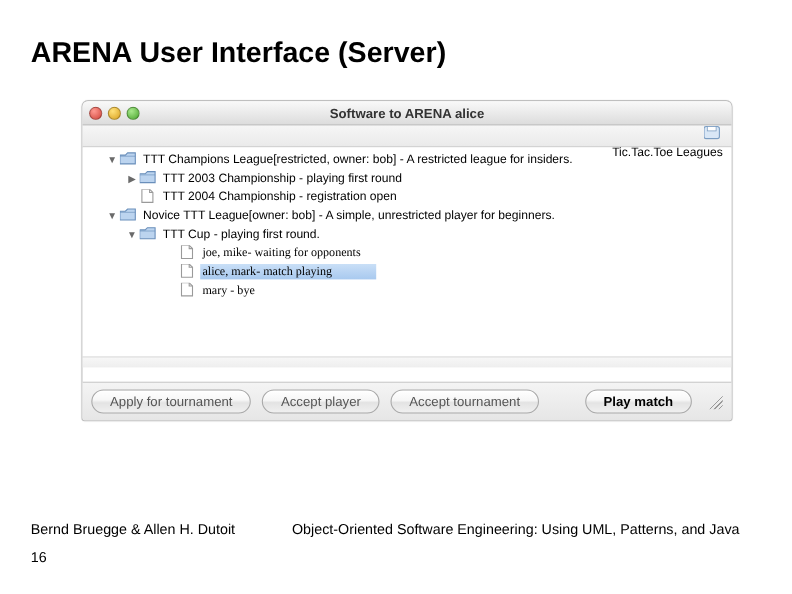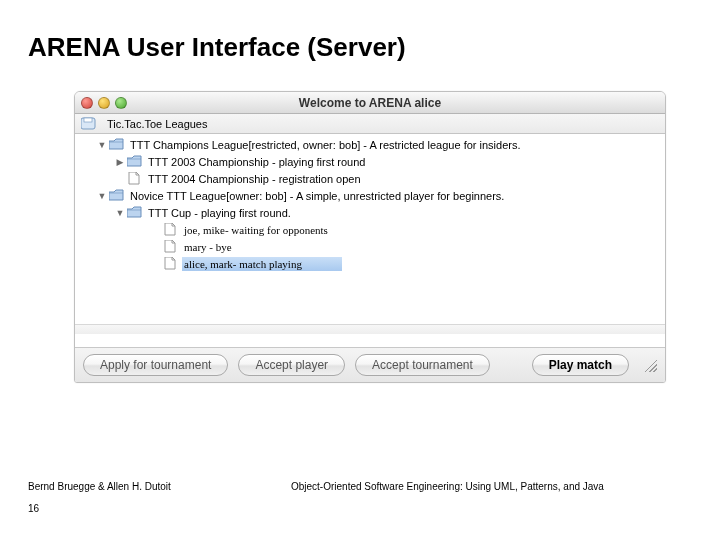--- a/index.html
+++ b/index.html
@@ -50,23 +50,24 @@
     font-size: 12px;
     font-weight: bold;
     color: #333;
     pointer-events: none;
   }
   .toolbar {
     height: 20px;
     background: linear-gradient(#f6f6f6,#eaeaea);
     border-bottom: 1px solid #c4c4c4;
     display: flex;
-    align-items: center;
+    align-items: flex-end;
     padding: 0 6px;
     gap: 5px;
+    flex-direction: column;
   }
   .tree {
     background: #fff;
     padding: 2px 0 6px 0;
     min-height: 190px;
   }
   .row {
     display: flex;
     align-items: center;
     height: 17px;
@@ -130,21 +131,21 @@
     background:
       linear-gradient(135deg, transparent 55%, #9a9a9a 55%, #9a9a9a 60%, transparent 60%),
       linear-gradient(135deg, transparent 70%, #9a9a9a 70%, #9a9a9a 75%, transparent 75%),
       linear-gradient(135deg, transparent 85%, #9a9a9a 85%, #9a9a9a 90%, transparent 90%);
   }
   .footer {
     position: absolute;
     bottom: 26px;
     left: 28px;
     right: 16px;
-    font-size: 10px;
+    font-size: 13px;
     color: #000;
     display: flex;
   }
   .footer .page { margin-top: 11px; }
   .footer .mid { flex:1; text-align: center; padding-left: 20px; }
   
   .svg { display:block; }
 </style>
 </head>
 <body>
@@ -169,21 +170,21 @@
 <h1 class="slide-title">ARENA User Interface (Server)</h1>
 
 <div class="window-wrap">
 
   <div class="titlebar">
     <div class="traffic">
       <div class="tl-btn tl-close"></div>
       <div class="tl-btn tl-min"></div>
       <div class="tl-btn tl-zoom"></div>
     </div>
-    <div class="win-title">Welcome to ARENA alice</div>
+    <div class="win-title">Software to ARENA alice</div>
   </div>
 
   <div class="toolbar">
     <span class="icon">
       <svg class="svg" width="15" height="13">
           <use href="#ico-disk"></use>
         </svg>
     </span>
     <span class="label">Tic.Tac.Toe Leagues</span>
   </div>
@@ -236,37 +237,37 @@
       </div>
       <div class="row indent5">
         <span class="disclosure"></span>
         <span class="icon">
           <svg class="svg" width="15" height="13">
             <use href="#ico-file"></use>
           </svg>
         </span>
         <span class="label">joe, mike- waiting for opponents</span>
       </div>
+      <div class="row indent5 selected">
+        <span class="disclosure"></span>
+        <span class="icon">
+          <svg class="svg" width="15" height="13">
+            <use href="#ico-file"></use>
+          </svg>
+        </span>
+        <span class="label">alice, mark- match playing</span>
+      </div>
       <div class="row indent5">
         <span class="disclosure"></span>
         <span class="icon">
           <svg class="svg" width="15" height="13">
             <use href="#ico-file"></use>
           </svg>
         </span>
         <span class="label">mary - bye</span>
-      </div>
-      <div class="row indent5 selected">
-        <span class="disclosure"></span>
-        <span class="icon">
-          <svg class="svg" width="15" height="13">
-            <use href="#ico-file"></use>
-          </svg>
-        </span>
-        <span class="label">alice, mark- match playing</span>
       </div>
     </div>
 
   <div class="divider"></div>
 
   <div class="button-bar">
     <button class="aqua-btn">Apply for tournament</button>
     <button class="aqua-btn">Accept player</button>
     <button class="aqua-btn">Accept tournament</button>
     <div class="spacer"></div>

